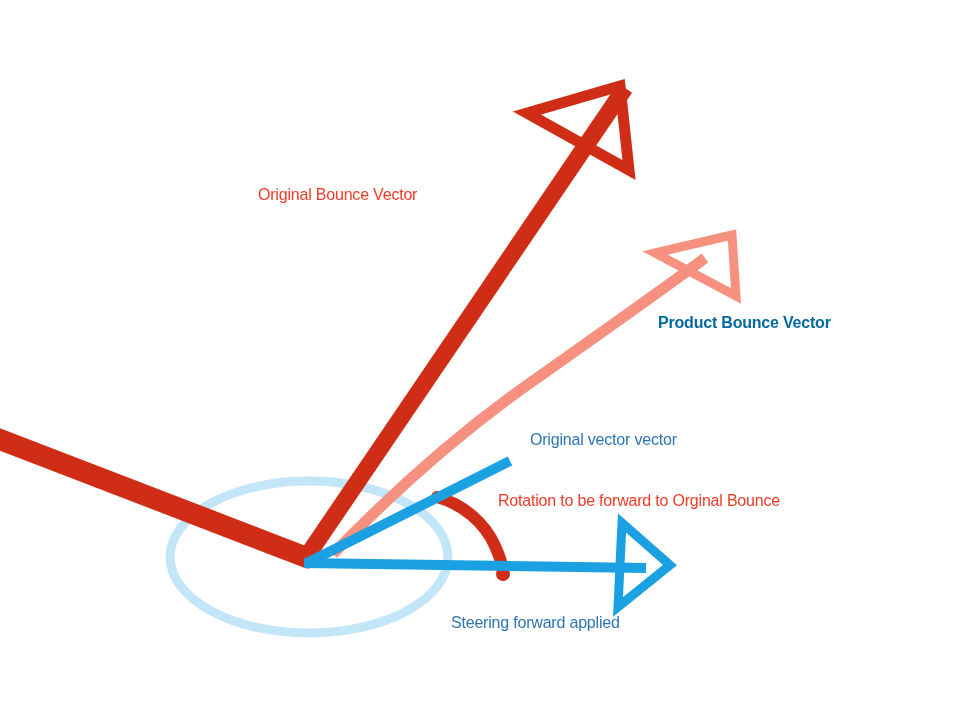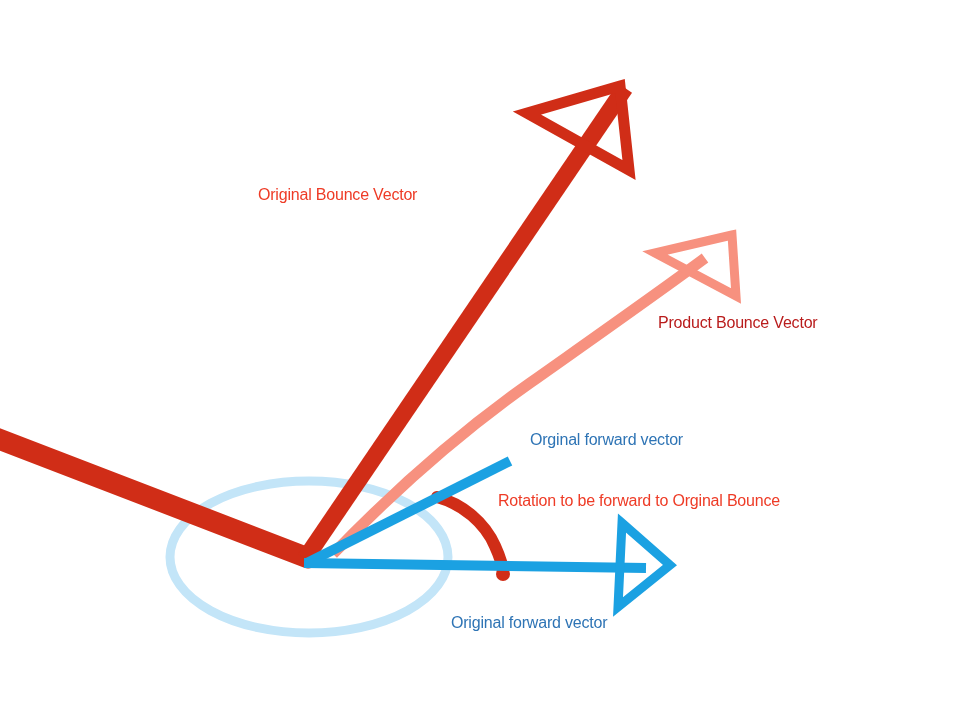--- a/index.html
+++ b/index.html
@@ -57,21 +57,21 @@
 
     <line x1="307" y1="563" x2="510" y2="461" stroke="#1ba1e2" stroke-width="10"></line>
 
     <line x1="304" y1="563" x2="646" y2="568" stroke="#1ba1e2" stroke-width="10"></line>
 
     <polygon points="622,523 670,565 618,607" fill="none" stroke="#1ba1e2" stroke-width="9"></polygon>
   </svg>
 
   <div class="vec-label" style="left: 258px; top: 181px; color: rgb(238, 59, 38);">Original Bounce Vector</div>
 
-  <div class="vec-label" style="left: 658px; top: 309px; color: #b91c1c;">Product Bounce Vector</div>
+  <div class="vec-label" style="left: 658px; top: 309px; color: #0369a1; font-weight: bold;">Product Bounce Vector</div>
 
-  <div class="vec-label" style="left: 530px; top: 426px; color: rgb(46, 116, 181);">Orginal forward vector</div>
+  <div class="vec-label" style="left: 530px; top: 426px; color: rgb(46, 116, 181);">Original vector vector</div>
 
   <div class="vec-label" style="left: 498px; top: 487px; color: rgb(238, 59, 38);">Rotation to be forward to Orginal Bounce</div>
 
-  <div class="vec-label" style="left: 451px; top: 609px; color: rgb(46, 116, 181);">Original forward vector</div>
+  <div class="vec-label" style="left: 451px; top: 609px; color: rgb(46, 116, 181);">Steering forward applied</div>
 
 </div>
 
 </body></html>

